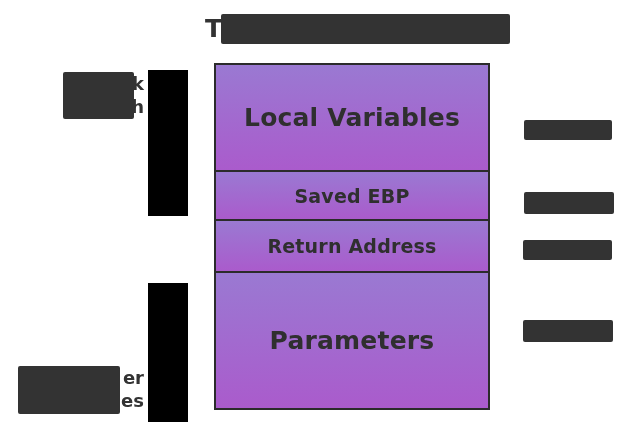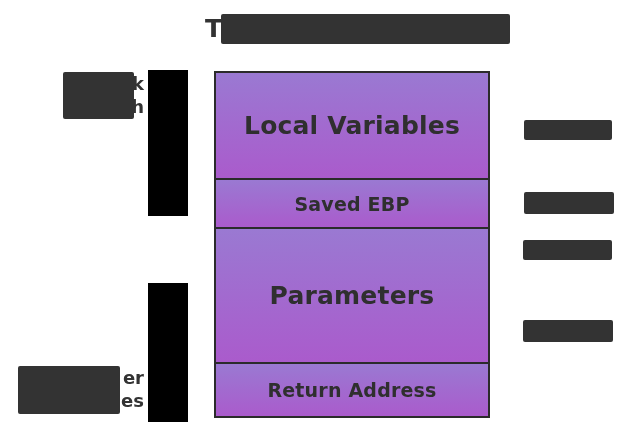--- a/index.html
+++ b/index.html
@@ -40,21 +40,21 @@
     width: 289px;
     height: 30px;
     background: #333333;
     border-radius: 2px;
   }
 
   
   .stack-frame {
     position: absolute;
     left: 214px;
-    top: 71px;
+    top: 63px;
     width: 276px;
     height: 347px;
     border: 2px solid #2b2b2b;
     box-sizing: border-box;
     overflow: hidden;
   }
   .stack-cell {
     position: relative;
     width: 100%;
     box-sizing: border-box;
@@ -174,26 +174,26 @@
   <div class="arrow-bar arrow-top"></div>
   <div class="arrow-bar arrow-bottom"></div>
 
   <div class="stack-frame">
     <div class="stack-cell cell-local">
       <span class="cell-label">Local Variables</span>
     </div>
     <div class="stack-cell cell-ebp">
       <span class="cell-label">Saved EBP</span>
     </div>
+    <div class="stack-cell cell-ret">
+      <span class="cell-label">Return Address</span>
+    </div>
     <div class="stack-cell cell-params">
       <span class="cell-label">Parameters</span>
     </div>
-    <div class="stack-cell cell-ret">
-      <span class="cell-label">Return Address</span>
-    </div>
   </div>
 
   <div class="redaction-right rr-1"></div>
   <div class="sr-only"></div>
 
   <div class="redaction-right rr-2"></div>
   <div class="sr-only"></div>
 
   <div class="redaction-right rr-3"></div>
   <div class="sr-only"></div>

